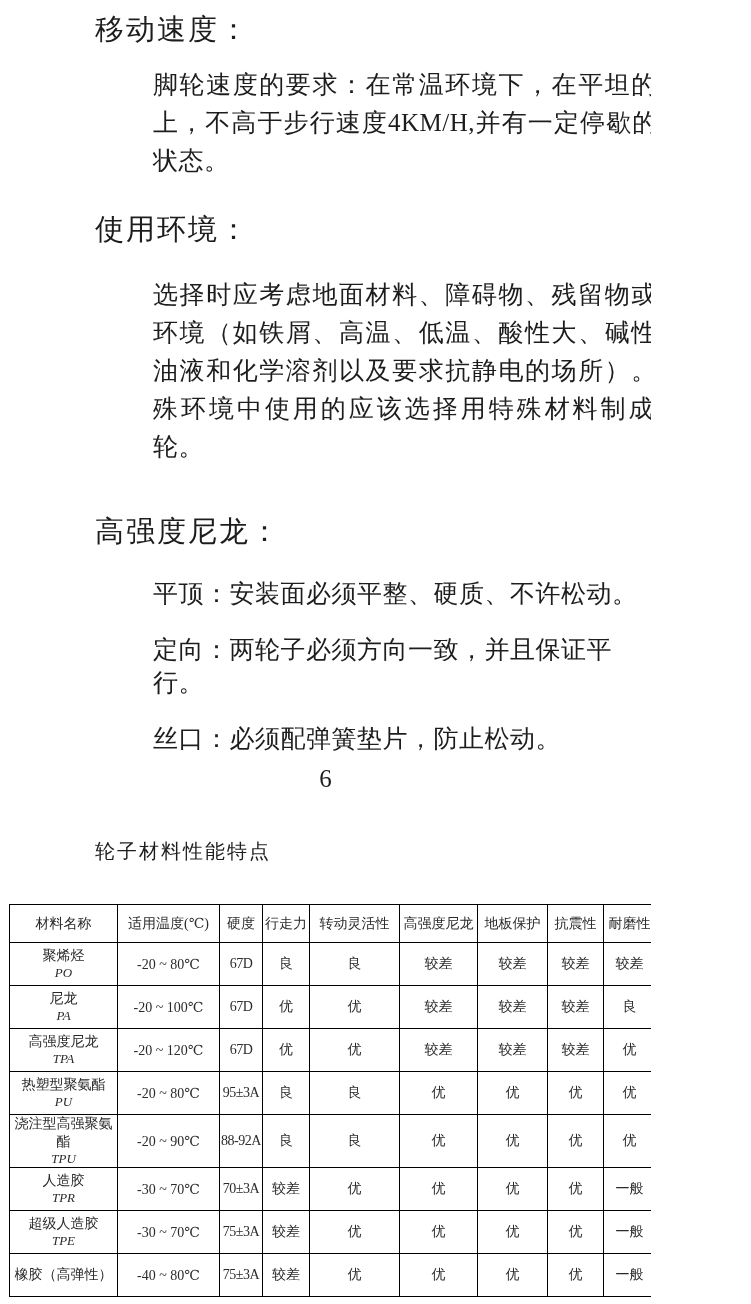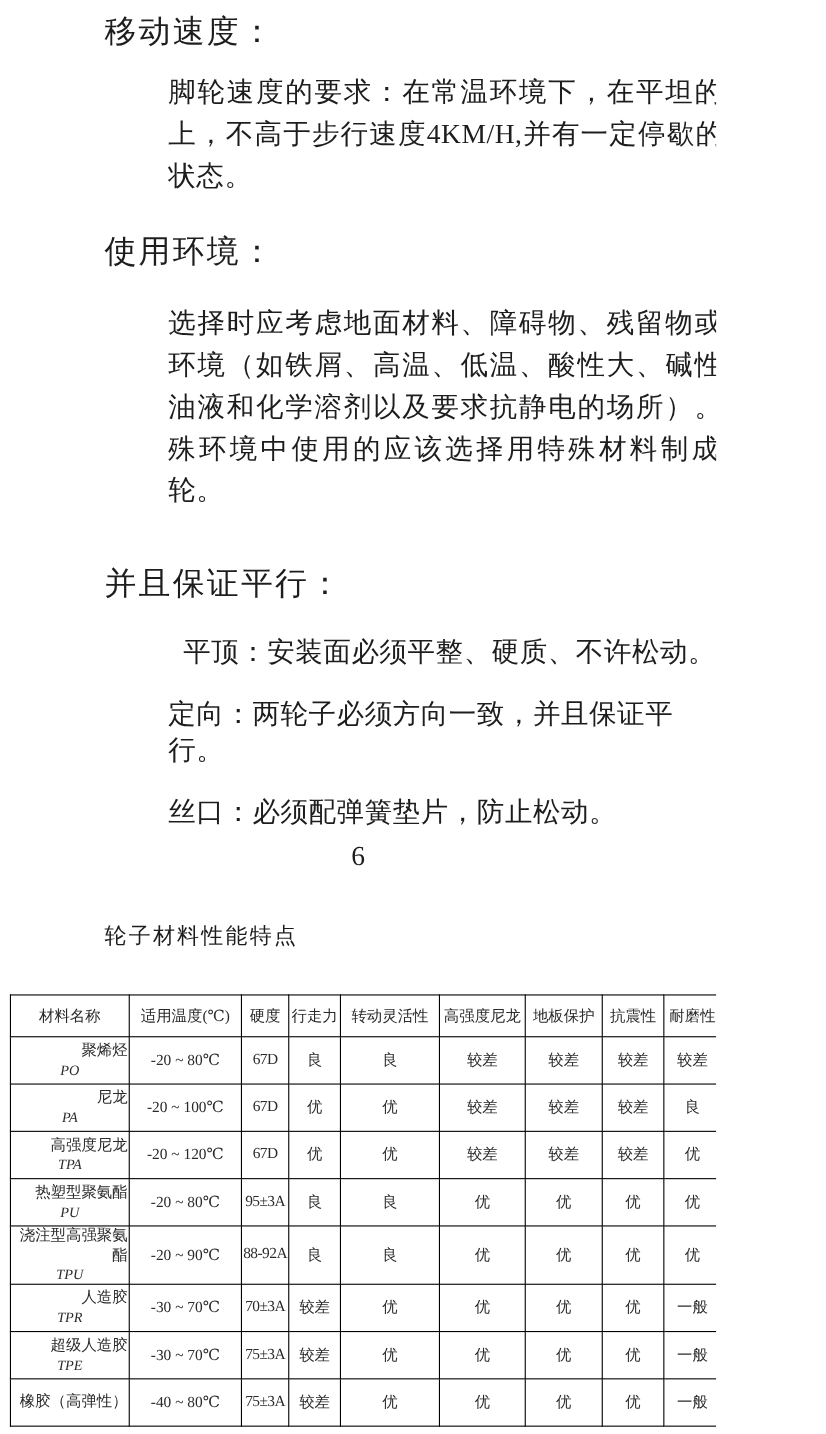--- a/index.html
+++ b/index.html
@@ -37,21 +37,21 @@
   #section-speed .sec-heading { margin-top: 10px; }
   #section-environment .sec-heading { margin-top: 30px; }
   #section-environment .body-text { margin-top: 28px; }
   #section-installation .sec-heading { margin-top: 46px; }
   .install-line {
     font-size: 25px;
     line-height: 33px;
     margin: 23px 0 0 153px;
     letter-spacing: 0.5px;
   }
-  .install-line:first-of-type { margin-top: 27px; text-align: right; }
+  .install-line:first-of-type { margin-top: 27px; }
   .page-number {
     text-align: center;
     font-size: 25px;
     margin-top: 10px;
   }
   .materials-heading {
     font-size: 20px;
     font-weight: normal;
     line-height: 40px;
     margin: 38px 0 0 95px;
@@ -80,39 +80,39 @@
   col.c3 { width: 47px; }
   col.c4 { width: 90px; }
   col.c5 { width: 78px; }
   col.c6 { width: 70px; }
   col.c7 { width: 56px; }
   col.c8 { width: 52px; }
   col.c9 { width: 83px; }
   td.hardness-cell { font-size: 12px; letter-spacing: -0.5px; }
   td.temp-cell { font-size: 14px; }
   .abbr { font-size: 13px; line-height: 16px; font-style: italic; }
-  .mat-name { line-height: 18px; text-align: right; }
+  .mat-name { line-height: 18px; }
 </style>
 </head>
 <body>
 
 <div class="page">
 
   <section id="section-speed">
     <h2 class="sec-heading">移动速度：</h2>
     <p class="body-text">脚轮速度的要求：在常温环境下，在平坦的地面上，不高于步行速度4KM/H,并有一定停歇的工作状态。</p>
   </section>
 
   <section id="section-environment">
     <h2 class="sec-heading">使用环境：</h2>
     <p class="body-text">选择时应考虑地面材料、障碍物、残留物或特殊环境（如铁屑、高温、低温、酸性大、碱性大、油液和化学溶剂以及要求抗静电的场所）。在特殊环境中使用的应该选择用特殊材料制成的脚轮。</p>
   </section>
 
   <section id="section-installation">
-    <h2 class="sec-heading">并且保证平行：</h2>
+    <h2 class="sec-heading">高强度尼龙：</h2>
     <p class="install-line">平顶：安装面必须平整、硬质、不许松动。</p>
     <p class="install-line">定向：两轮子必须方向一致，并且保证平行。</p>
     <p class="install-line">丝口：必须配弹簧垫片，防止松动。</p>
   </section>
 
   <div class="page-number">6</div>
 
   <section id="section-materials">
     <h1 class="materials-heading">轮子材料性能特点</h1>
 

